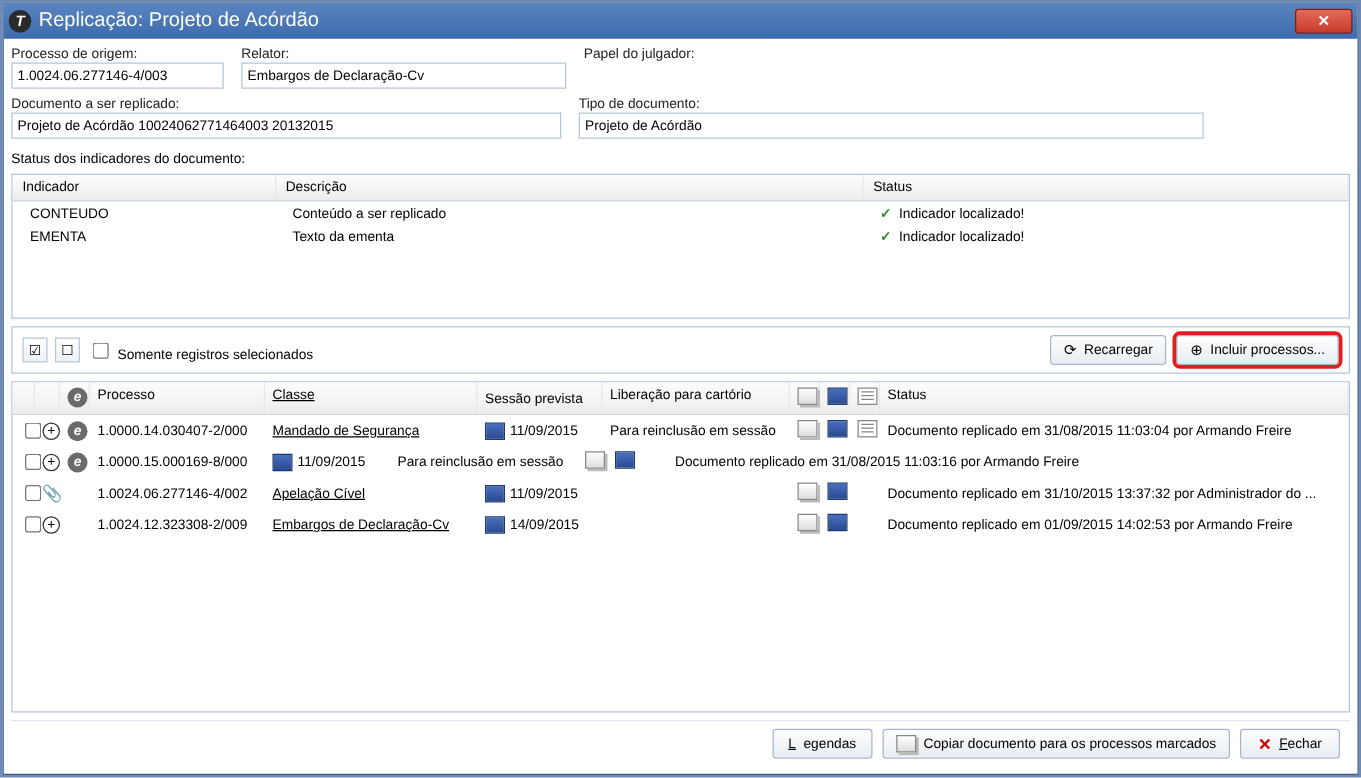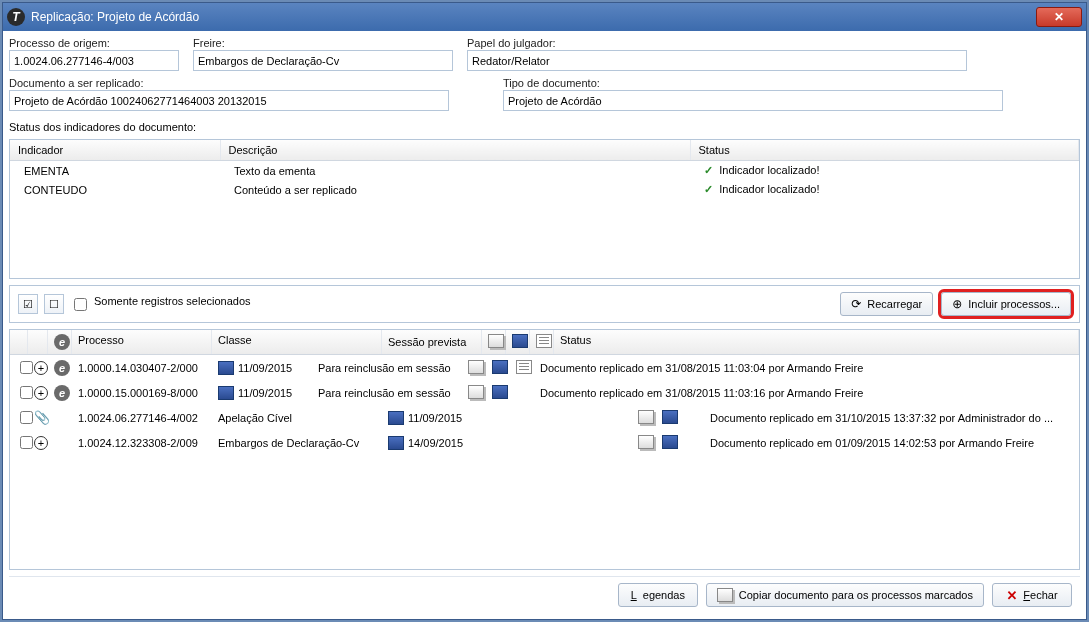--- a/index.html
+++ b/index.html
@@ -1,55 +1,55 @@
 <!DOCTYPE html>
 <html><head>
 <meta charset="utf-8">
 <style>
   * { box-sizing: border-box; font-family: Tahoma, Arial, sans-serif; font-size: 11px; }
   body { margin: 0; background: #6b8bb5; padding: 2px; }
   .window { background: #fff; border: 1px solid #3a5a8a; width: 1085px; height: 618px; display: flex; flex-direction: column; }
   .titlebar { background: linear-gradient(#5a84c0, #3c6bad); height: 28px; display: flex; align-items: center; padding: 0 4px; color: #fff; }
   .titlebar .ticon { width: 18px; height: 18px; border-radius: 50%; background: #2a2a2a; color: #fff; display: flex; align-items: center; justify-content: center; font-style: italic; font-weight: bold; margin-right: 6px; font-size: 12px; }
-  .titlebar .title { flex: 1; font-size: 12px; }
+  .titlebar .title { flex: 1; font-size: 16px; }
   .titlebar .close { width: 46px; height: 20px; background: linear-gradient(#e46a5a,#c83a2a); border: 1px solid #8a1a10; border-radius: 3px; color: #fff; display: flex; align-items: center; justify-content: center; font-weight: bold; font-size: 12px; }
   .content { flex: 1; display: flex; flex-direction: column; padding: 6px; gap: 6px; }
   .form-grid { display: flex; flex-wrap: wrap; gap: 4px 14px; }
   .field { display: flex; flex-direction: column; }
   .field label { color: #222; margin-bottom: 1px; }
   .field input { border: 1px solid #b5c6d9; height: 21px; padding: 0 4px; background: #fff; }
   .f-w1 { width: 170px; } .f-w2 { width: 260px; } .f-w3 { width: 500px; }
-  .f-w4 { width: 440px; } .f-w5 { width: 500px; margin-left: 40px; }
+  .f-w4 { width: 440px; } .f-w5 { width: 500px; }
   .section-label { margin-top: 4px; }
   .panel { border: 1px solid #b5c6d9; background: #fff; }
   .ind-table { width: 100%; border-collapse: collapse; }
   .ind-head th { text-align: left; font-weight: normal; background: linear-gradient(#fdfdfd,#ececec); border-bottom: 1px solid #d0d7e0; border-right: 1px solid #e4e8ee; padding: 4px 8px; }
   .ind-body td { padding: 3px 14px; }
   .check { color: #2a8a2a; font-weight: bold; margin-right: 6px; }
-  .ind-wrap { height: 140px; overflow: hidden; }
+  .ind-wrap { height: 116px; overflow: hidden; }
   .toolbar { display: flex; align-items: center; padding: 6px 8px; gap: 8px; }
   .toolbar .left { display: flex; align-items: center; gap: 6px; }
   .toolbar .spacer { flex: 1; }
   .iconbtn { width: 20px; height: 20px; border: 1px solid #b5c6d9; background: linear-gradient(#fff,#eef2f7); display: flex; align-items: center; justify-content: center; }
-  .chk-inline { display: flex; align-items: flex-start; gap: 4px; }
+  .chk-inline { display: flex; align-items: flex-end; gap: 4px; }
   .chk-inline input { width: 13px; height: 13px; }
   .btn { height: 24px; border: 1px solid #a7b6c9; background: linear-gradient(#fdfdfd,#e8edf3); padding: 0 10px; display: flex; align-items: center; gap: 6px; border-radius: 3px; }
   .btn .ic { font-size: 12px; }
   .btn.highlight { outline: 3px solid #e02020; outline-offset: 0; }
   .grid { flex: 1; border: 1px solid #b5c6d9; display: flex; flex-direction: column; }
   .grid-head { display: flex; background: linear-gradient(#fdfdfd,#ececec); border-bottom: 1px solid #d0d7e0; }
   .grid-head > div { padding: 4px 6px; border-right: 1px solid #e4e8ee; }
   .grid-body { flex: 1; overflow: auto; }
   .row { display: flex; align-items: center; padding: 1px 0; }
   .row > div { padding: 2px 6px; }
   .c-chk { width: 18px; text-align: center; }
   .c-act { width: 20px; text-align: center; }
   .c-eic { width: 24px; text-align: center; }
   .c-proc { width: 140px; }
-  .c-classe { width: 170px; }
+  .c-classe { width: 170px; text-decoration: underline; }
   .c-sess { width: 100px; display: flex; align-items: center; gap: 4px; }
   .c-lib { width: 150px; }
   .c-i1,.c-i2,.c-i3 { width: 24px; text-align: center; }
   .c-stat { flex: 1; white-space: nowrap; overflow: hidden; text-overflow: ellipsis; }
   .eicon { display: inline-block; width: 16px; height: 16px; border-radius: 50%; background: #6a6a6a; color: #fff; font-style: italic; font-weight: bold; line-height: 16px; text-align: center; font-size: 11px; }
   .clip { font-size: 13px; color: #555; }
   .plus-circ { display: inline-block; width: 14px; height: 14px; border: 1px solid #333; border-radius: 50%; line-height: 12px; text-align: center; font-size: 11px; }
   .mini { display:inline-block; width:16px; height:14px; }
   .mini.docs { background: linear-gradient(#fff,#ddd); border:1px solid #888; box-shadow: 2px 2px 0 #bbb; }
   .mini.book { background: linear-gradient(#4a6fc0,#2a4a90); border:1px solid #1a3a70; }
@@ -71,26 +71,25 @@
   </div>
 
   <div class="content">
 
     <div class="form-grid">
       <div class="field f-w1">
         <label>Processo de origem:</label>
         <input value="1.0024.06.277146-4/003" style="">
       </div>
       <div class="field f-w2">
-        <label>Freire:</label>
+        <label>Relator:</label>
         <input value="Embargos de Declaração-Cv" style="">
       </div>
       <div class="field f-w3">
         <label>Papel do julgador:</label>
-        <input value="Redator/Relator" style="">
       </div>
     </div>
 
     <div class="form-grid">
       <div class="field f-w4">
         <label>Documento a ser replicado:</label>
         <input value="Projeto de Acórdão 10024062771464003 20132015" style="">
       </div>
       <div class="field f-w5">
         <label>Tipo de documento:</label>
@@ -104,27 +103,27 @@
       <table class="ind-table">
         <thead class="ind-head">
           <tr>
             <th style="width:210px">Indicador</th>
             <th style="width:470px">Descrição</th>
             <th>Status</th>
           </tr>
         </thead>
         <tbody class="ind-body">
           <tr>
-            <td>EMENTA</td>
-            <td>Texto da ementa</td>
+            <td>CONTEUDO</td>
+            <td>Conteúdo a ser replicado</td>
             <td><span class="check">✓</span><span>Indicador localizado!</span></td>
           </tr>
           <tr>
-            <td>CONTEUDO</td>
-            <td>Conteúdo a ser replicado</td>
+            <td>EMENTA</td>
+            <td>Texto da ementa</td>
             <td><span class="check">✓</span><span>Indicador localizado!</span></td>
           </tr>
         </tbody>
       </table>
     </div>
 
     <div class="panel toolbar">
       <div class="left">
         <div class="iconbtn">☑</div>
         <div class="iconbtn">☐</div>
@@ -145,31 +144,33 @@
     </div>
 
     <div class="grid">
       <div class="grid-head">
         <div class="c-chk">&nbsp;</div>
         <div class="c-act">&nbsp;</div>
         <div class="c-eic"><span class="eicon">e</span></div>
         <div class="c-proc">Processo</div>
         <div class="c-classe">Classe</div>
         <div class="c-sess">Sessão prevista</div>
+        <div class="c-lib">Liberação para cartório</div>
         <div class="c-i1"><span class="mini docs"></span></div>
         <div class="c-i2"><span class="mini book"></span></div>
         <div class="c-i3"><span class="mini page"></span></div>
         <div class="c-stat">Status</div>
       </div>
       <div class="grid-body" id="grid-body">
           <div class="row">
             <div class="c-chk"><input type="checkbox" style=""></div>
             <div class="c-act"><span class="plus-circ">+</span></div>
             <div class="c-eic"><span class="eicon">e</span></div>
             <div class="c-proc">1.0000.14.030407-2/000</div>
+            <div class="c-classe">Mandado de Segurança</div>
             <div class="c-sess"><span class="mini book"></span> 11/09/2015</div>
             <div class="c-lib">Para reinclusão em sessão</div>
             <div class="c-i1"><span class="mini docs"></span></div>
             <div class="c-i2"><span class="mini book"></span></div>
             <div class="c-i3"><span class="mini page"></span></div>
             <div class="c-stat">Documento replicado em 31/08/2015 11:03:04 por Armando Freire</div>
           </div>
           <div class="row">
             <div class="c-chk"><input type="checkbox" style=""></div>
             <div class="c-act"><span class="plus-circ">+</span></div>

